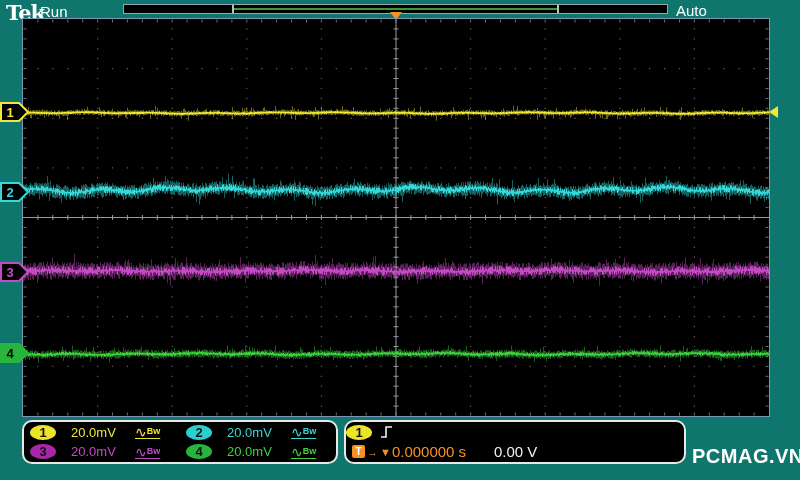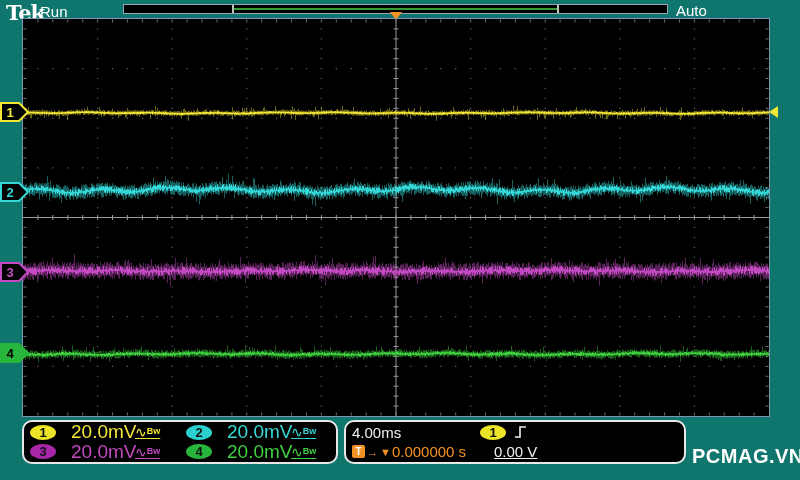--- a/index.html
+++ b/index.html
@@ -32,21 +32,21 @@
   
   .readout-box{position:absolute;top:420px;height:44px;border:2px solid #e8e8e8;
     border-radius:10px;box-sizing:border-box;background:#000;display:flex;
     flex-direction:column;justify-content:space-evenly;}
   .box-channels{left:22px;width:316px;}
   .box-horiz{left:344px;width:342px;}
   .ro-row{display:flex;align-items:center;height:19px;}
   .ch-cell{display:flex;align-items:center;width:158px;}
   .ch-badge{width:26px;height:15px;border-radius:50%;margin-left:6px;flex:none;
     color:#111;font-weight:bold;font-size:13px;text-align:center;line-height:15px;}
-  .ch-scale{margin-left:15px;width:64px;font-size:19px;}
+  .ch-scale{margin-left:15px;width:64px;font-size:13px;}
   .ch-sym{font-size:14px;text-decoration:underline;}
   .ch-sym .bw{font-size:9px;position:relative;top:-3px;font-weight:bold;}
   .h-col1{margin-left:6px;width:128px;font-size:15px;color:#f0f0f0;display:flex;align-items:center;}
   .h-col2{width:118px;font-size:15px;color:#f0f0f0;}
   .h-col3{display:flex;align-items:center;font-size:15px;color:#f0f0f0;}
   .t-badge{width:13px;height:13px;background:#f59122;border-radius:2px;color:#fff;
     font-weight:bold;font-size:10px;text-align:center;line-height:13px;margin-right:1px;flex:none;}
   .orange{color:#f59122;}
   .tiny-arrow{font-size:11px;margin:0 1px;}
   .slope-icon{margin-left:8px;}
@@ -131,35 +131,32 @@
       <div class="ch-cell">
         <div class="ch-badge" style="background: rgb(40, 181, 60);">4</div>
         <span class="ch-scale" style="color: rgb(63, 208, 63);">20.0mV</span>
         <span class="ch-sym" style="color: rgb(63, 208, 63);"><span>∿</span><span class="bw">Bw</span></span>
       </div>
     </div>
   </div>
 
   <div class="readout-box box-horiz">
     <div class="ro-row">
-      <span class="h-col1">
-          <span>4.00ms</span>
-        </span>
       <span class="h-col3">
         <span class="ch-badge" style="margin-left: 0px; background: rgb(236, 228, 39);">1</span>
         <svg class="slope-icon" width="14" height="16" viewBox="0 0 14 16">
           <path d="M1,13 H6 V3 H12" fill="none" stroke="#f0f0f0" stroke-width="1.6"></path>
         </svg>
       </span>
     </div>
     <div class="ro-row">
       <span class="h-col1">
         <span class="t-badge">T</span>
         <span class="orange tiny-arrow">→</span>
         <span class="orange tiny-arrow">▼</span>
         <span class="orange">0.000000 s</span>
       </span>
-      <span class="h-col3" style="margin-left:14px;text-decoration:underline;">0.00 V</span>
+      <span class="h-col3" style="margin-left:14px;">0.00 V</span>
     </div>
   </div>
 
   <div class="watermark">PCMAG.VN</div>
 </div>
 
 </body></html>

